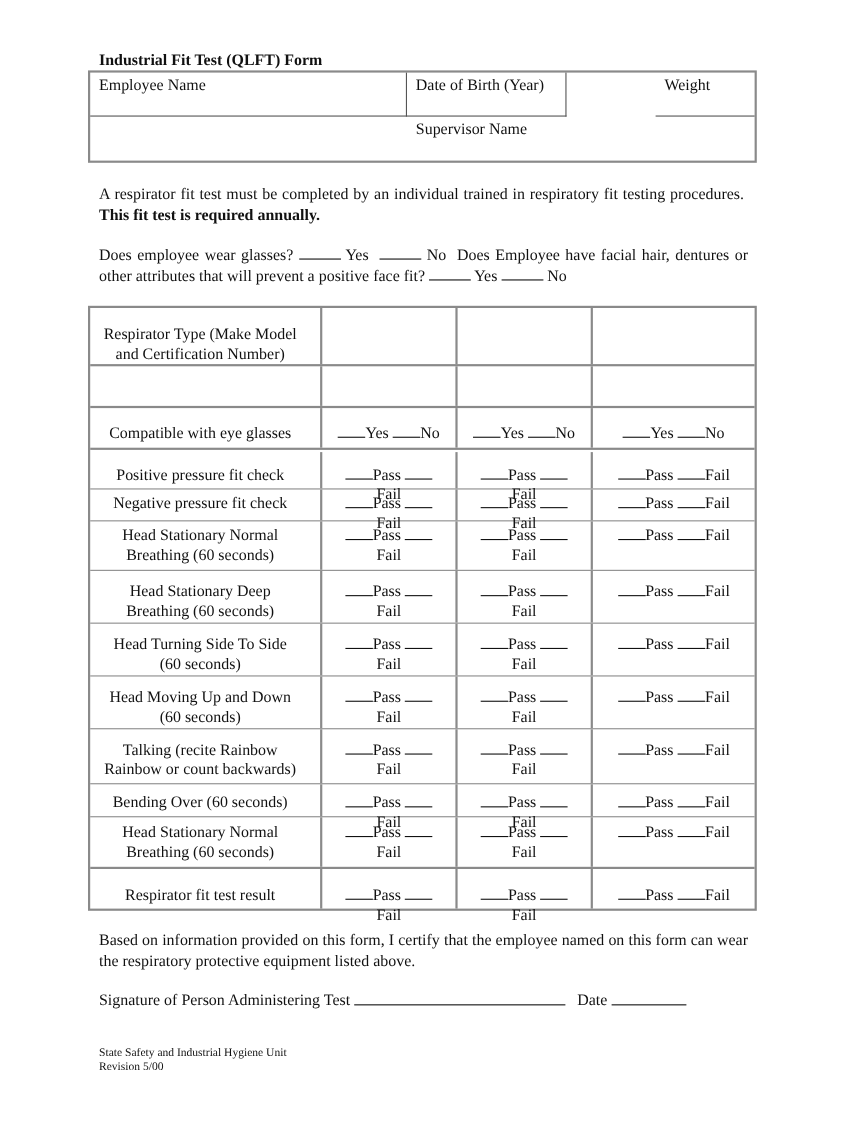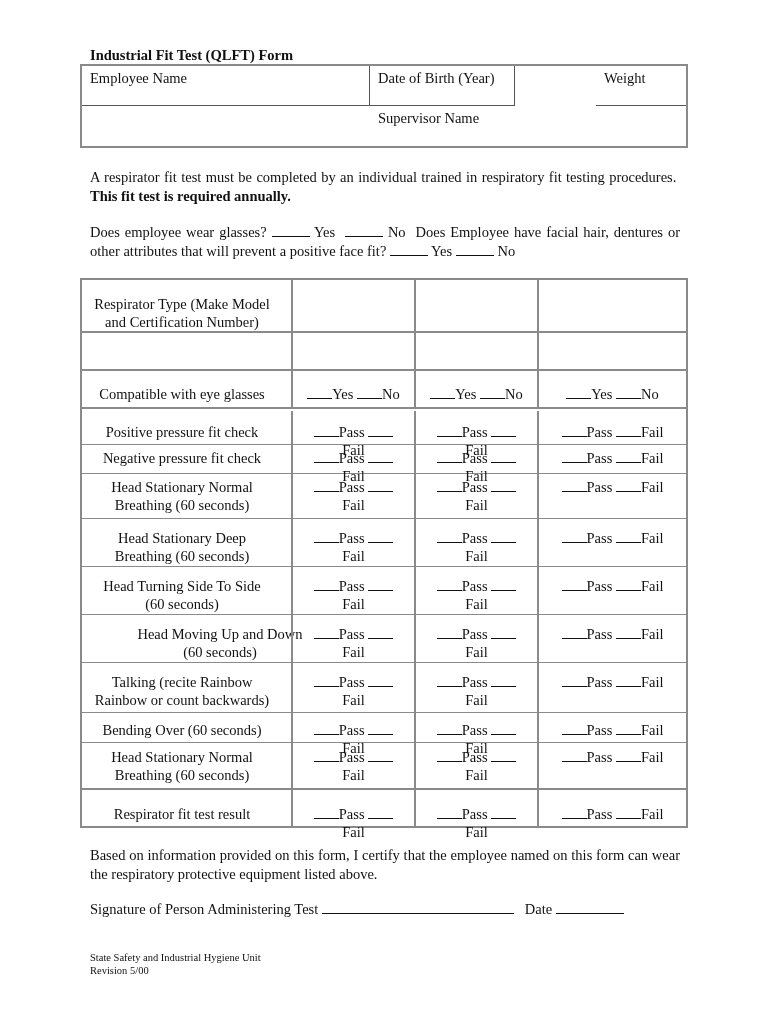--- a/index.html
+++ b/index.html
@@ -160,21 +160,21 @@
         <div class="lbl"><span class="u"></span><span>Pass</span> <span class="u"></span><span>Fail</span></div>
       </div>
       <div class="cell c2 pf" style="padding-top: 10px;">
         <div class="lbl"><span class="u"></span><span>Pass</span> <span class="u"></span><span>Fail</span></div>
       </div>
       <div class="cell c3 pf" style="padding-top: 10px;">
         <div class="lbl"><span class="u"></span><span>Pass</span> <span class="u"></span><span>Fail</span></div>
       </div>
     </div>
     <div class="row thin" style="top: 335px; height: 48px;">
-      <div class="cell c0" style="padding-top: 10px; margin-left: 38px;">
+      <div class="cell c0" style="padding-top: 10px;">
         <div class="lbl" style="width: 180px;">Head Moving Up and Down (60 seconds)</div>
       </div>
       <div class="cell c1 pf" style="padding-top: 10px;">
         <div class="lbl"><span class="u"></span><span>Pass</span> <span class="u"></span><span>Fail</span></div>
       </div>
       <div class="cell c2 pf" style="padding-top: 10px;">
         <div class="lbl"><span class="u"></span><span>Pass</span> <span class="u"></span><span>Fail</span></div>
       </div>
       <div class="cell c3 pf" style="padding-top: 10px;">
         <div class="lbl"><span class="u"></span><span>Pass</span> <span class="u"></span><span>Fail</span></div>

